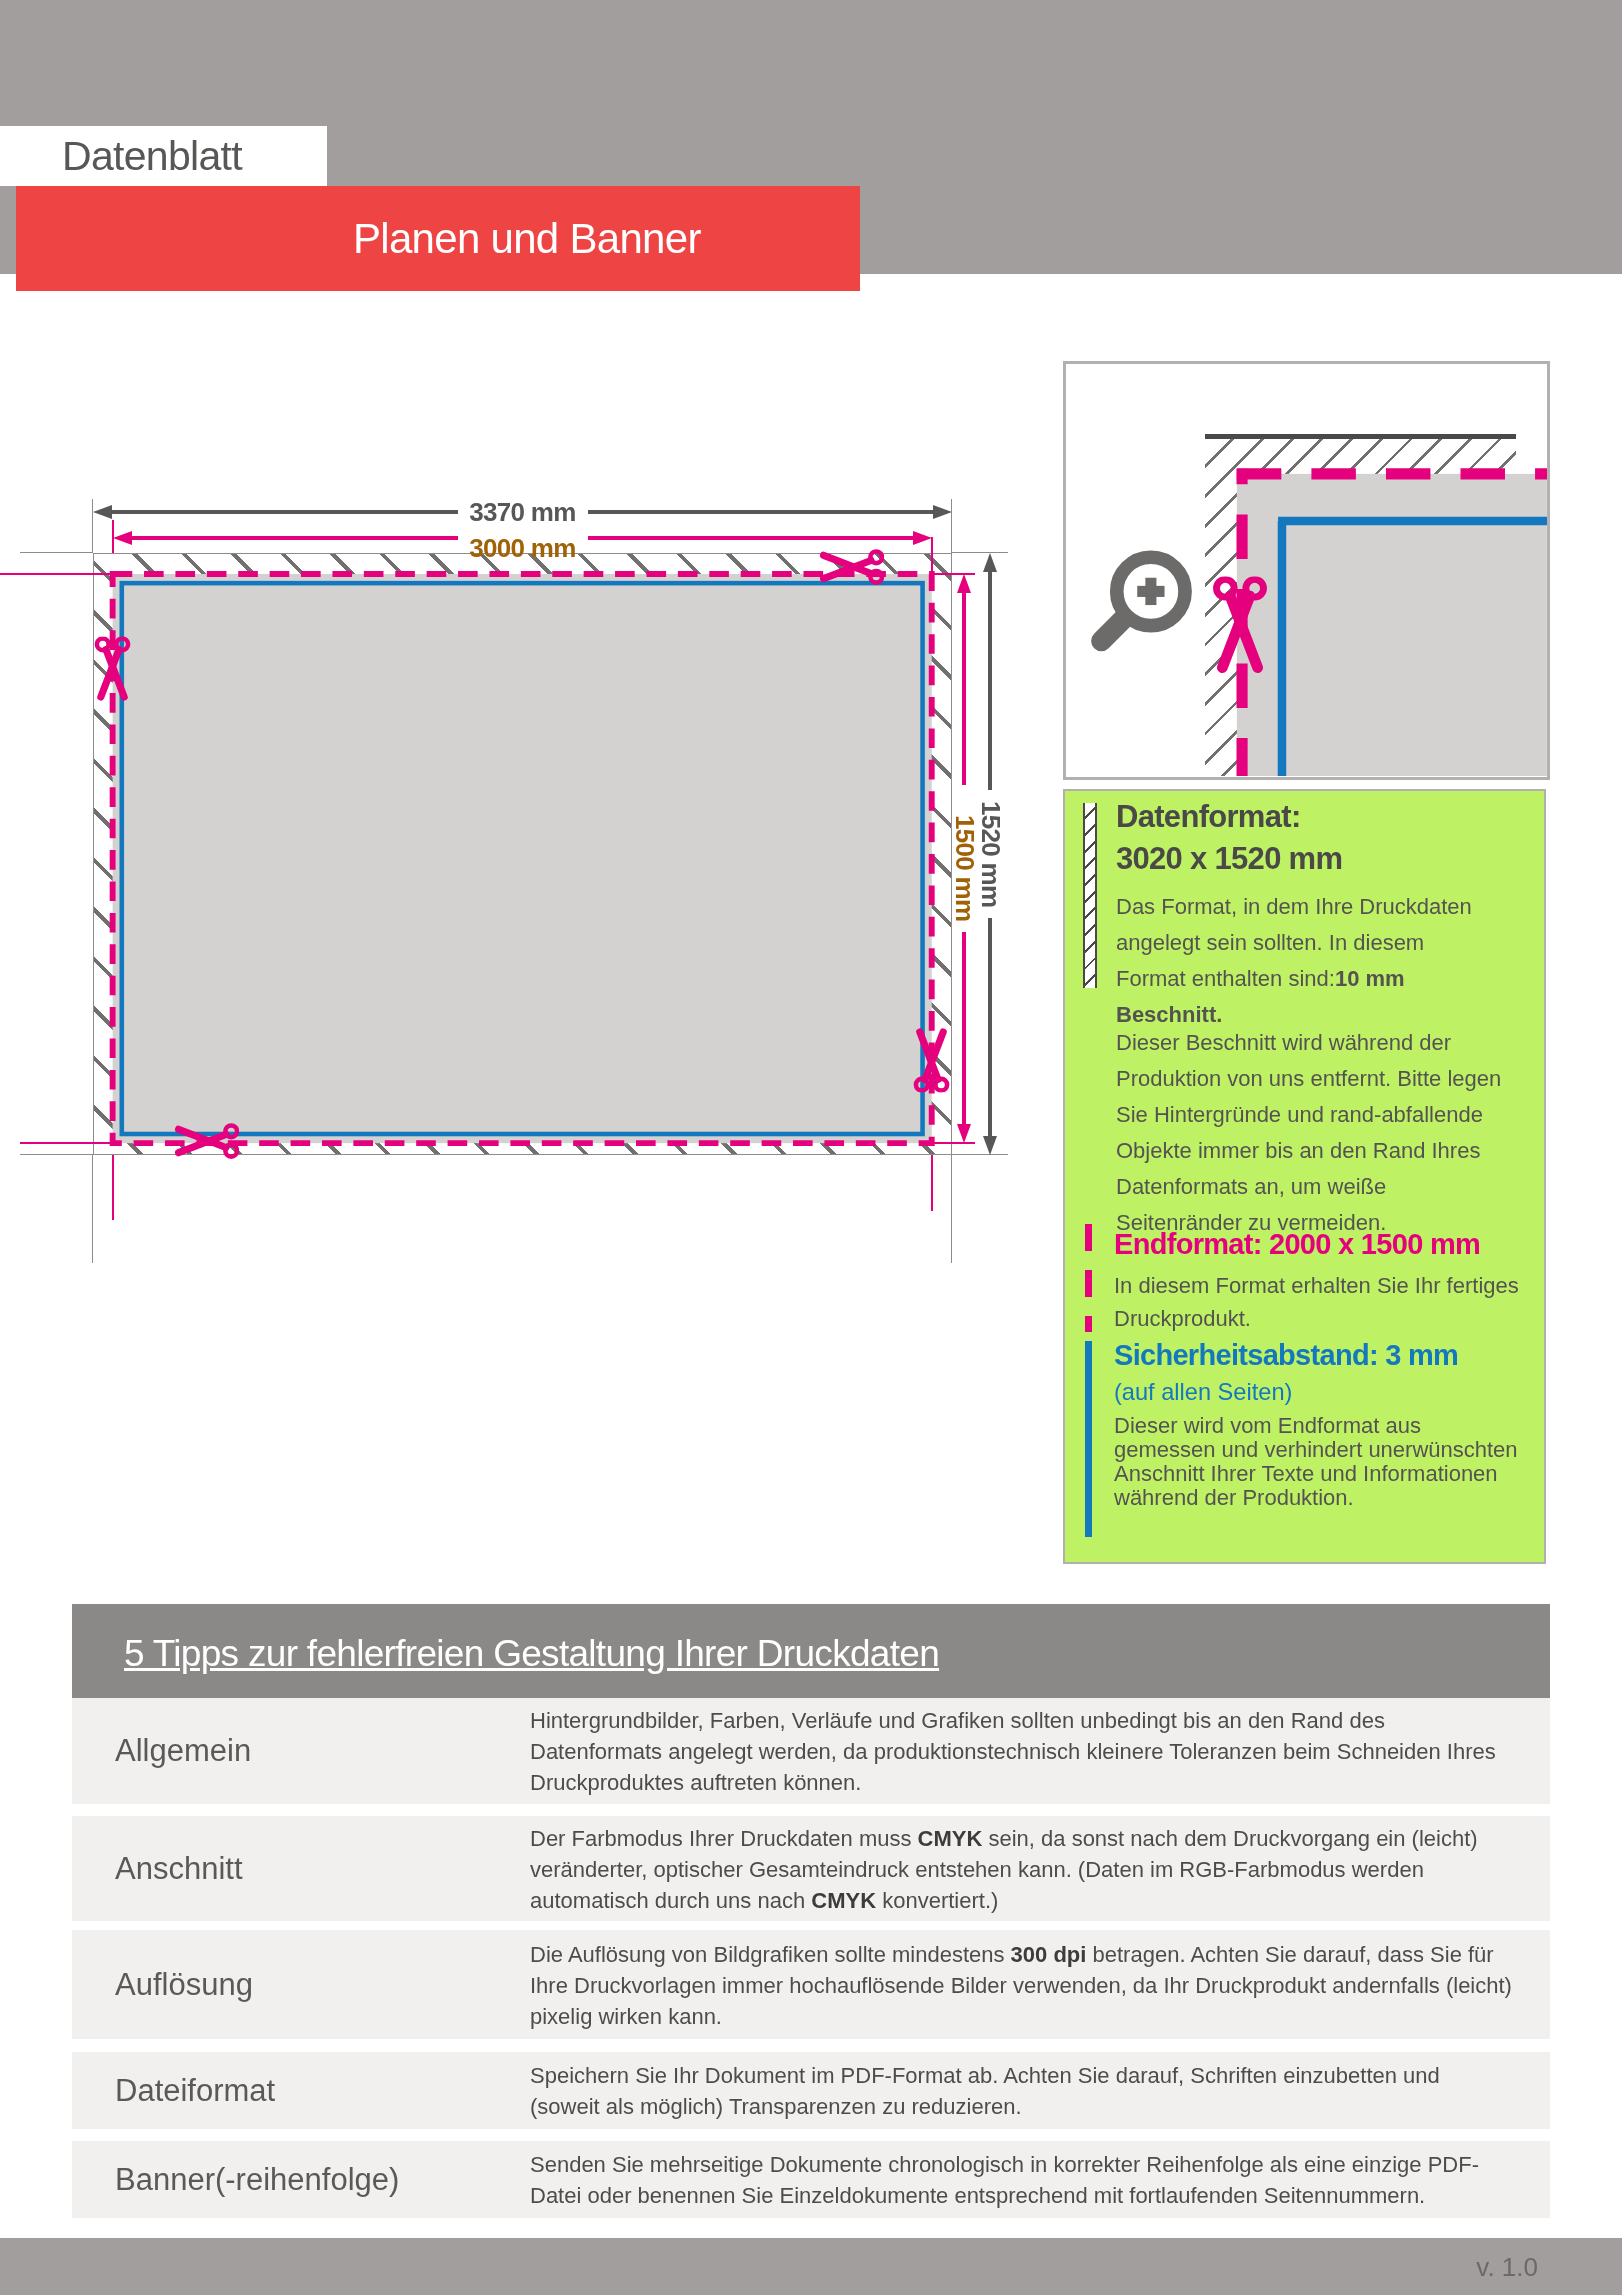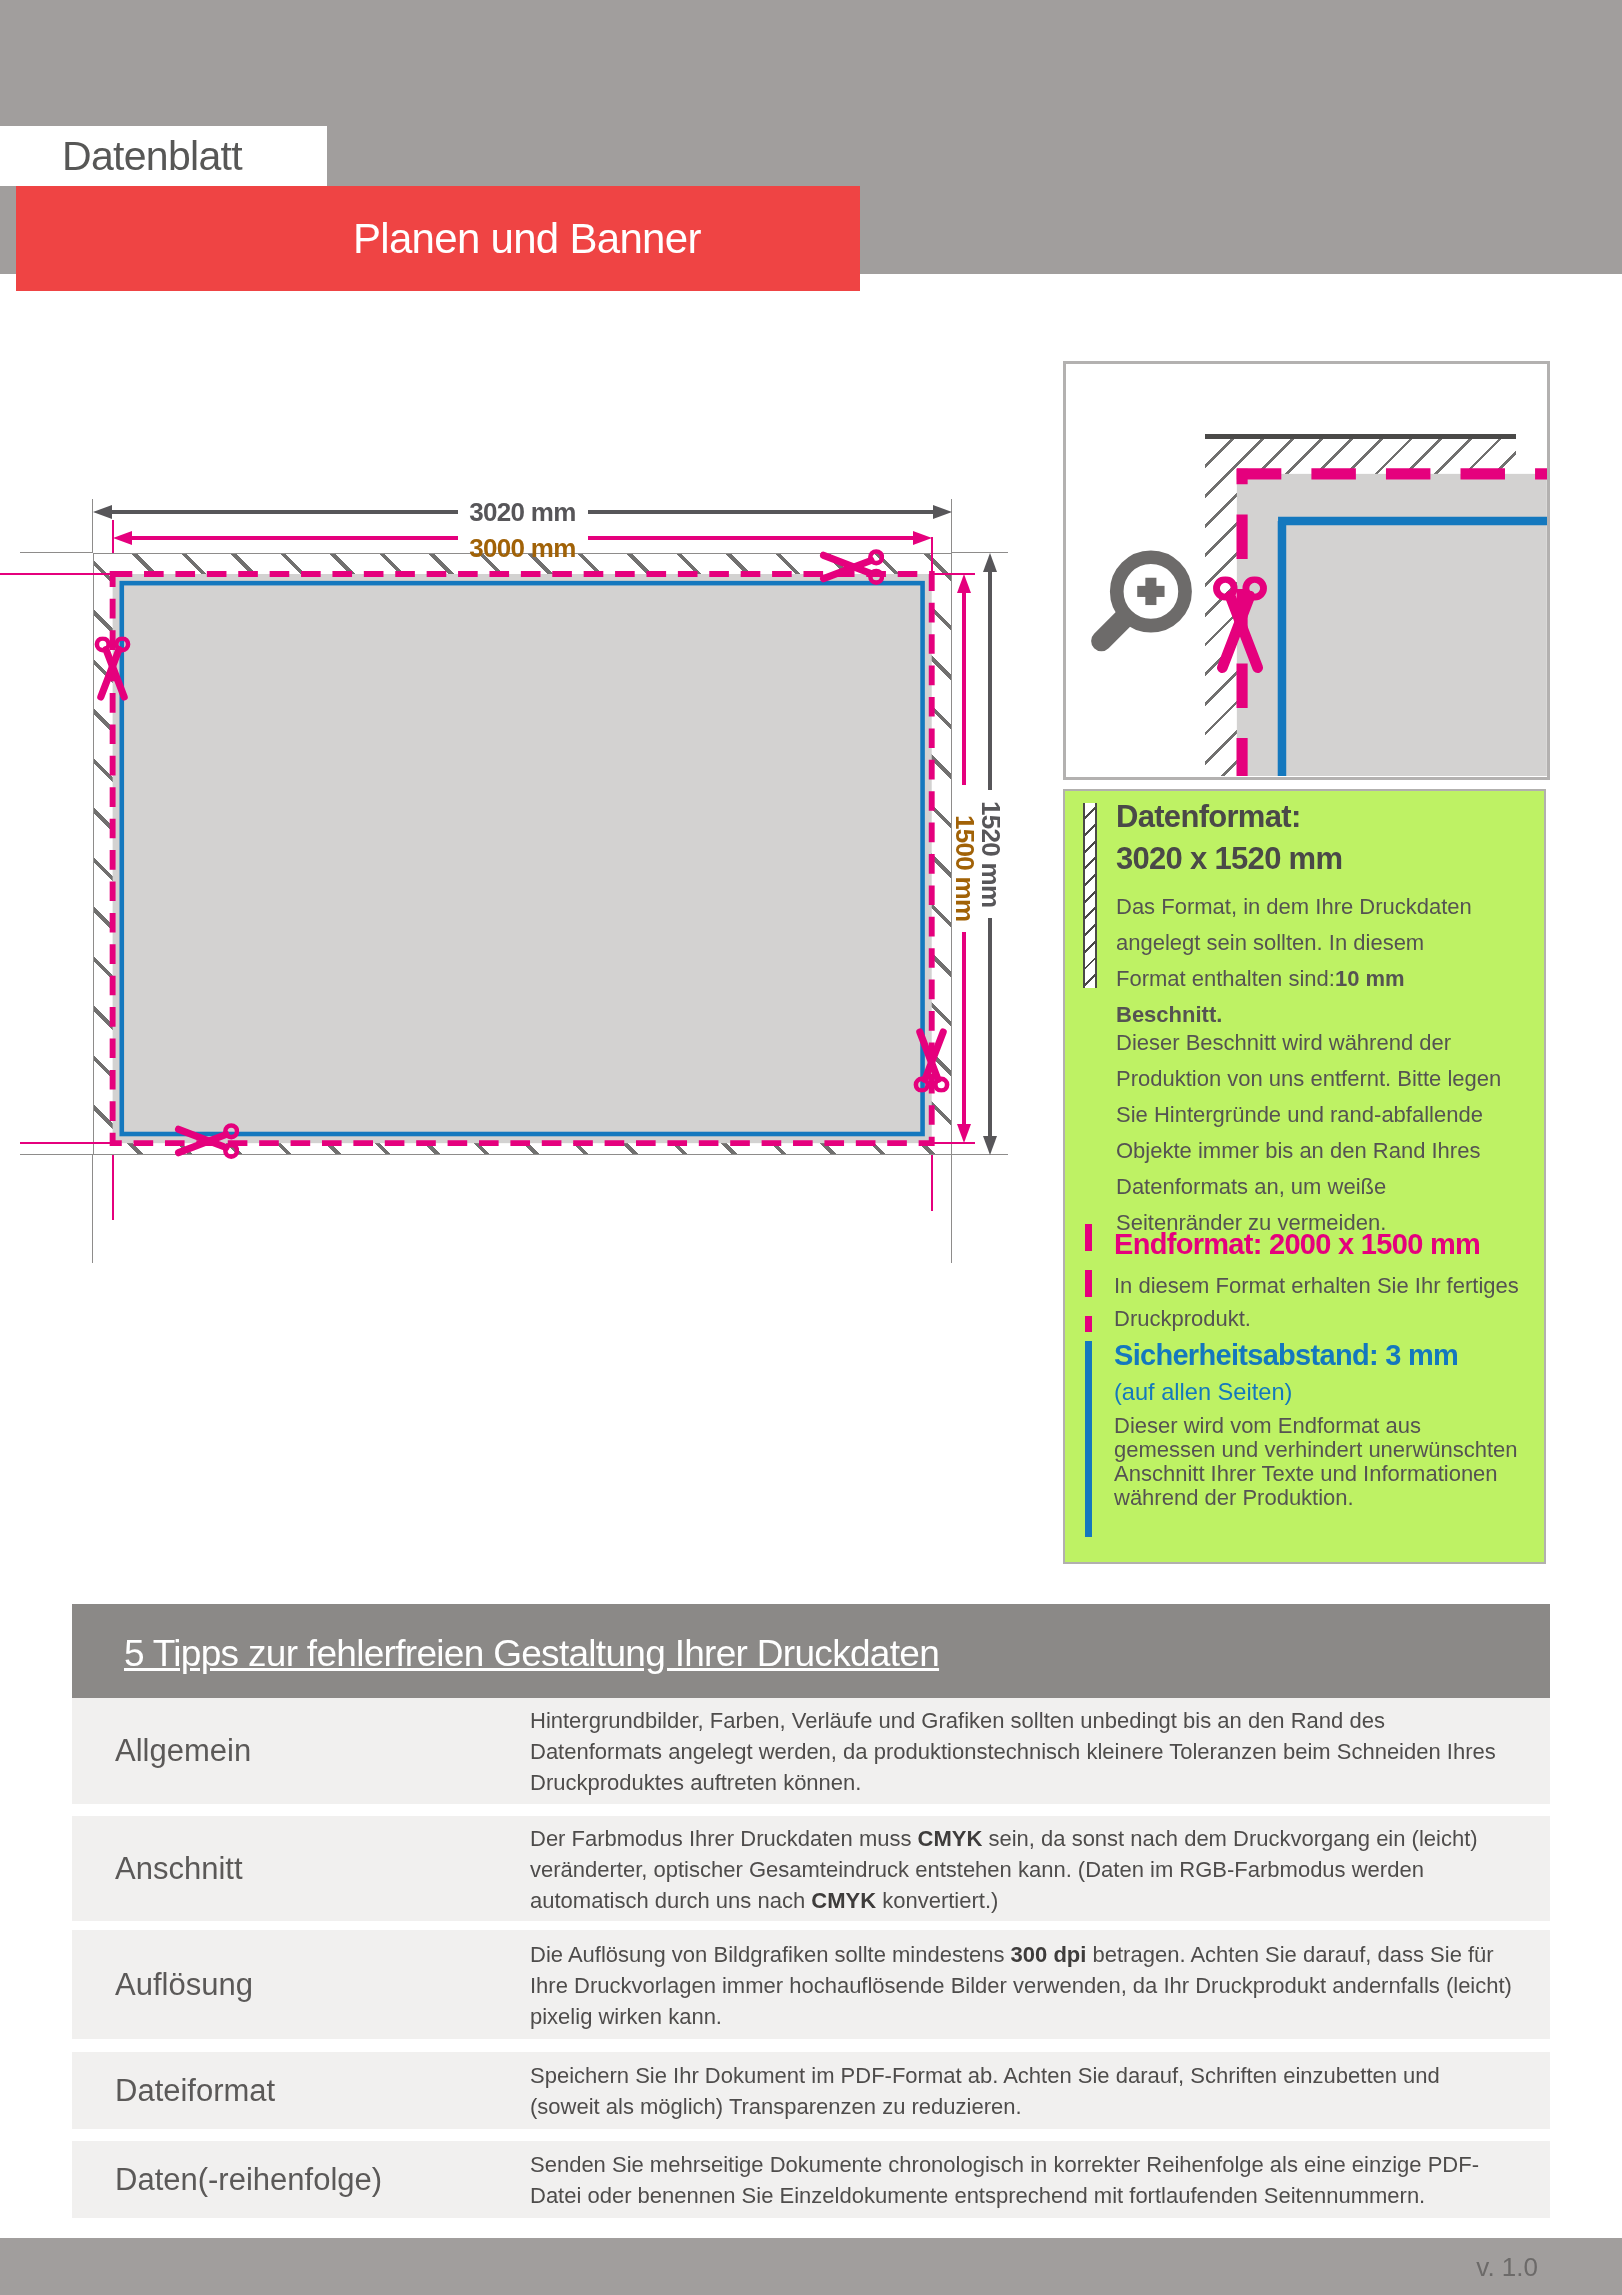--- a/index.html
+++ b/index.html
@@ -127,21 +127,21 @@
   <div class="abs cmm" style="left:931px;top:537px;width:2px;height:37px;"></div>
   <div class="abs cmm" style="left:932px;top:573px;width:43px;height:2px;"></div>
   <div class="abs cmm" style="left:19.6px;top:1142px;width:93px;height:2px;"></div>
   <div class="abs cmm" style="left:112px;top:1155px;width:2px;height:65px;"></div>
   <div class="abs cmm" style="left:932px;top:1142px;width:43px;height:2px;"></div>
   <div class="abs cmm" style="left:931px;top:1155px;width:2px;height:56px;"></div>
 
   <div class="abs dimh gray" style="left:93px;top:499px;width:859px;">
     <div class="ah l"></div>
     <div class="ln"></div>
-    <div class="lb">3020 mm</div>
+    <div class="lb">3370 mm</div>
     <div class="ln"></div>
     <div class="ah r"></div>
   </div>
   <div class="abs dimh mag" style="left:113px;top:525px;width:819px;">
     <div class="ah l"></div>
     <div class="ln"></div>
     <div class="lb">3000 mm</div>
     <div class="ln"></div>
     <div class="ah r"></div>
   </div>
@@ -243,21 +243,21 @@
   </div>
   <div class="abs tip-row r3" style="top:1930px;height:109px;">
     <div class="tip-label">Auflösung</div>
     <div class="tip-text"><span>Die Auflösung von Bildgrafiken sollte mindestens </span><b>300 dpi</b><span> betragen. Achten Sie darauf, dass Sie für Ihre Druckvorlagen immer hochauflösende Bilder verwenden, da Ihr Druckprodukt andernfalls (leicht) pixelig wirken kann.</span></div>
   </div>
   <div class="abs tip-row r2" style="top:2052px;height:77px;">
     <div class="tip-label">Dateiformat</div>
     <div class="tip-text"><span>Speichern Sie Ihr Dokument im PDF-Format ab. Achten Sie darauf, Schriften einzubetten und (soweit als möglich) Transparenzen zu reduzieren.</span></div>
   </div>
   <div class="abs tip-row r2" style="top:2141px;height:77px;">
-    <div class="tip-label">Daten(-reihenfolge)</div>
+    <div class="tip-label">Banner(-reihenfolge)</div>
     <div class="tip-text"><span>Senden Sie mehrseitige Dokumente chronologisch in korrekter Reihenfolge als eine einzige PDF-Datei oder benennen Sie Einzeldokumente entsprechend mit fortlaufenden Seitennummern.</span></div>
   </div>
 
   <div class="abs footer">
     <span>v. 1.0</span>
   </div>
 
 </div>
 
 

